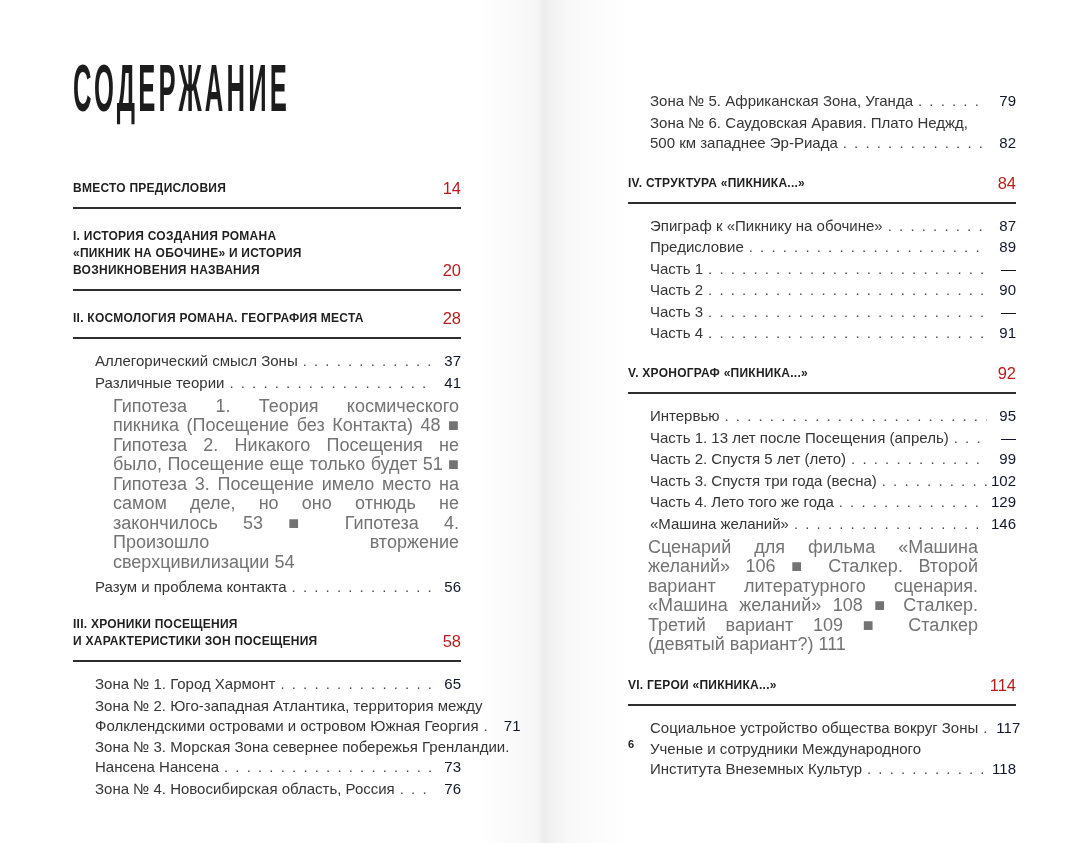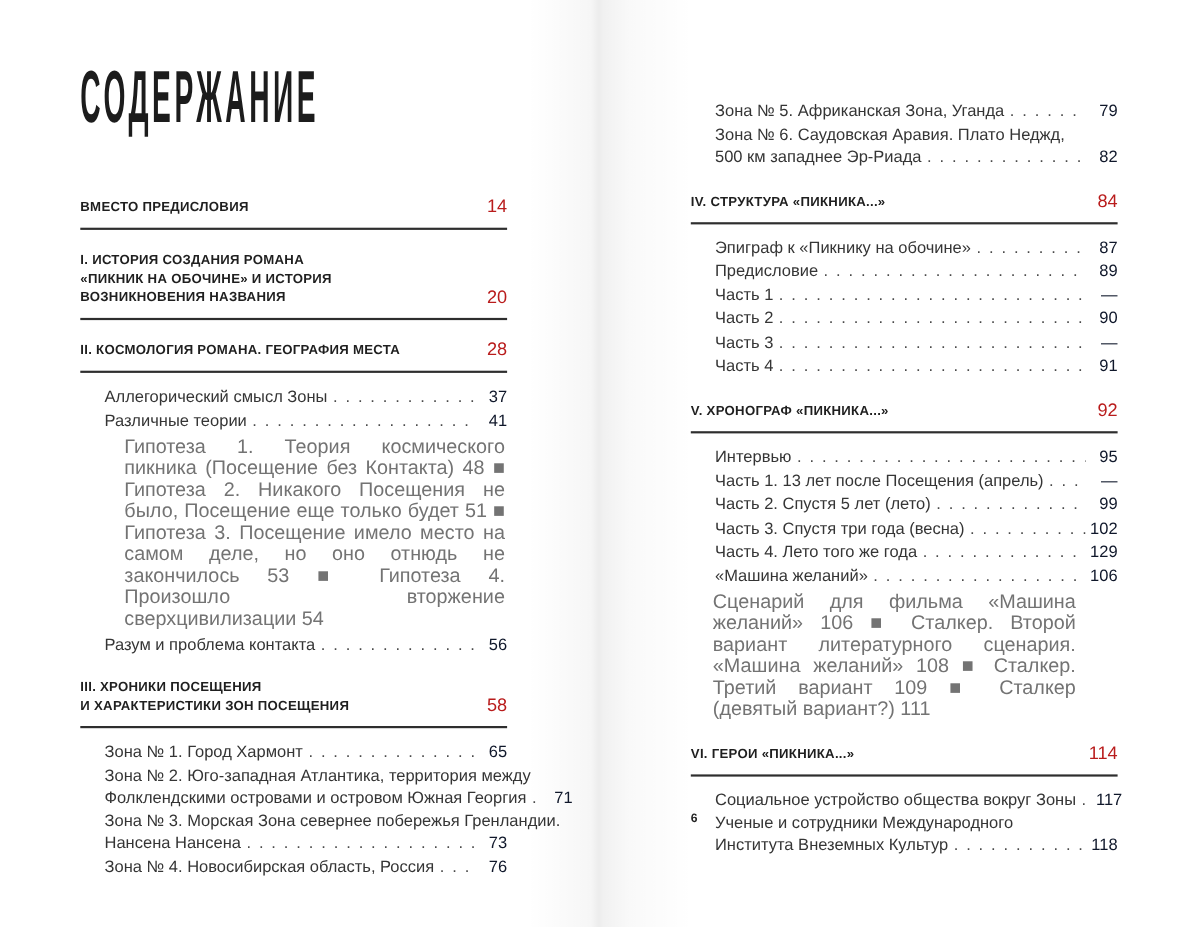--- a/index.html
+++ b/index.html
@@ -355,21 +355,21 @@
         <div class="erow">
           <span class="etext">Часть 4. Лето того же года</span>
           <span class="leader"></span>
           <span class="pnum">129</span>
         </div>
       </div>
       <div class="ent">
         <div class="erow">
           <span class="etext">«Машина желаний»</span>
           <span class="leader"></span>
-          <span class="pnum">106</span>
+          <span class="pnum">146</span>
         </div>
       </div>
 
       <div class="note">Сценарий для фильма «Машина желаний» 106 ■ Сталкер. Второй вариант литературного сценария. «Машина желаний» 108 ■ Сталкер. Третий вариант 109 ■ Сталкер (девятый вариант?) 111</div>
     </div>
 
     <div class="sec">
       <div class="shead">
         <div class="slabel">
             <div class="sline">VI. ГЕРОИ «ПИКНИКА...»</div>

